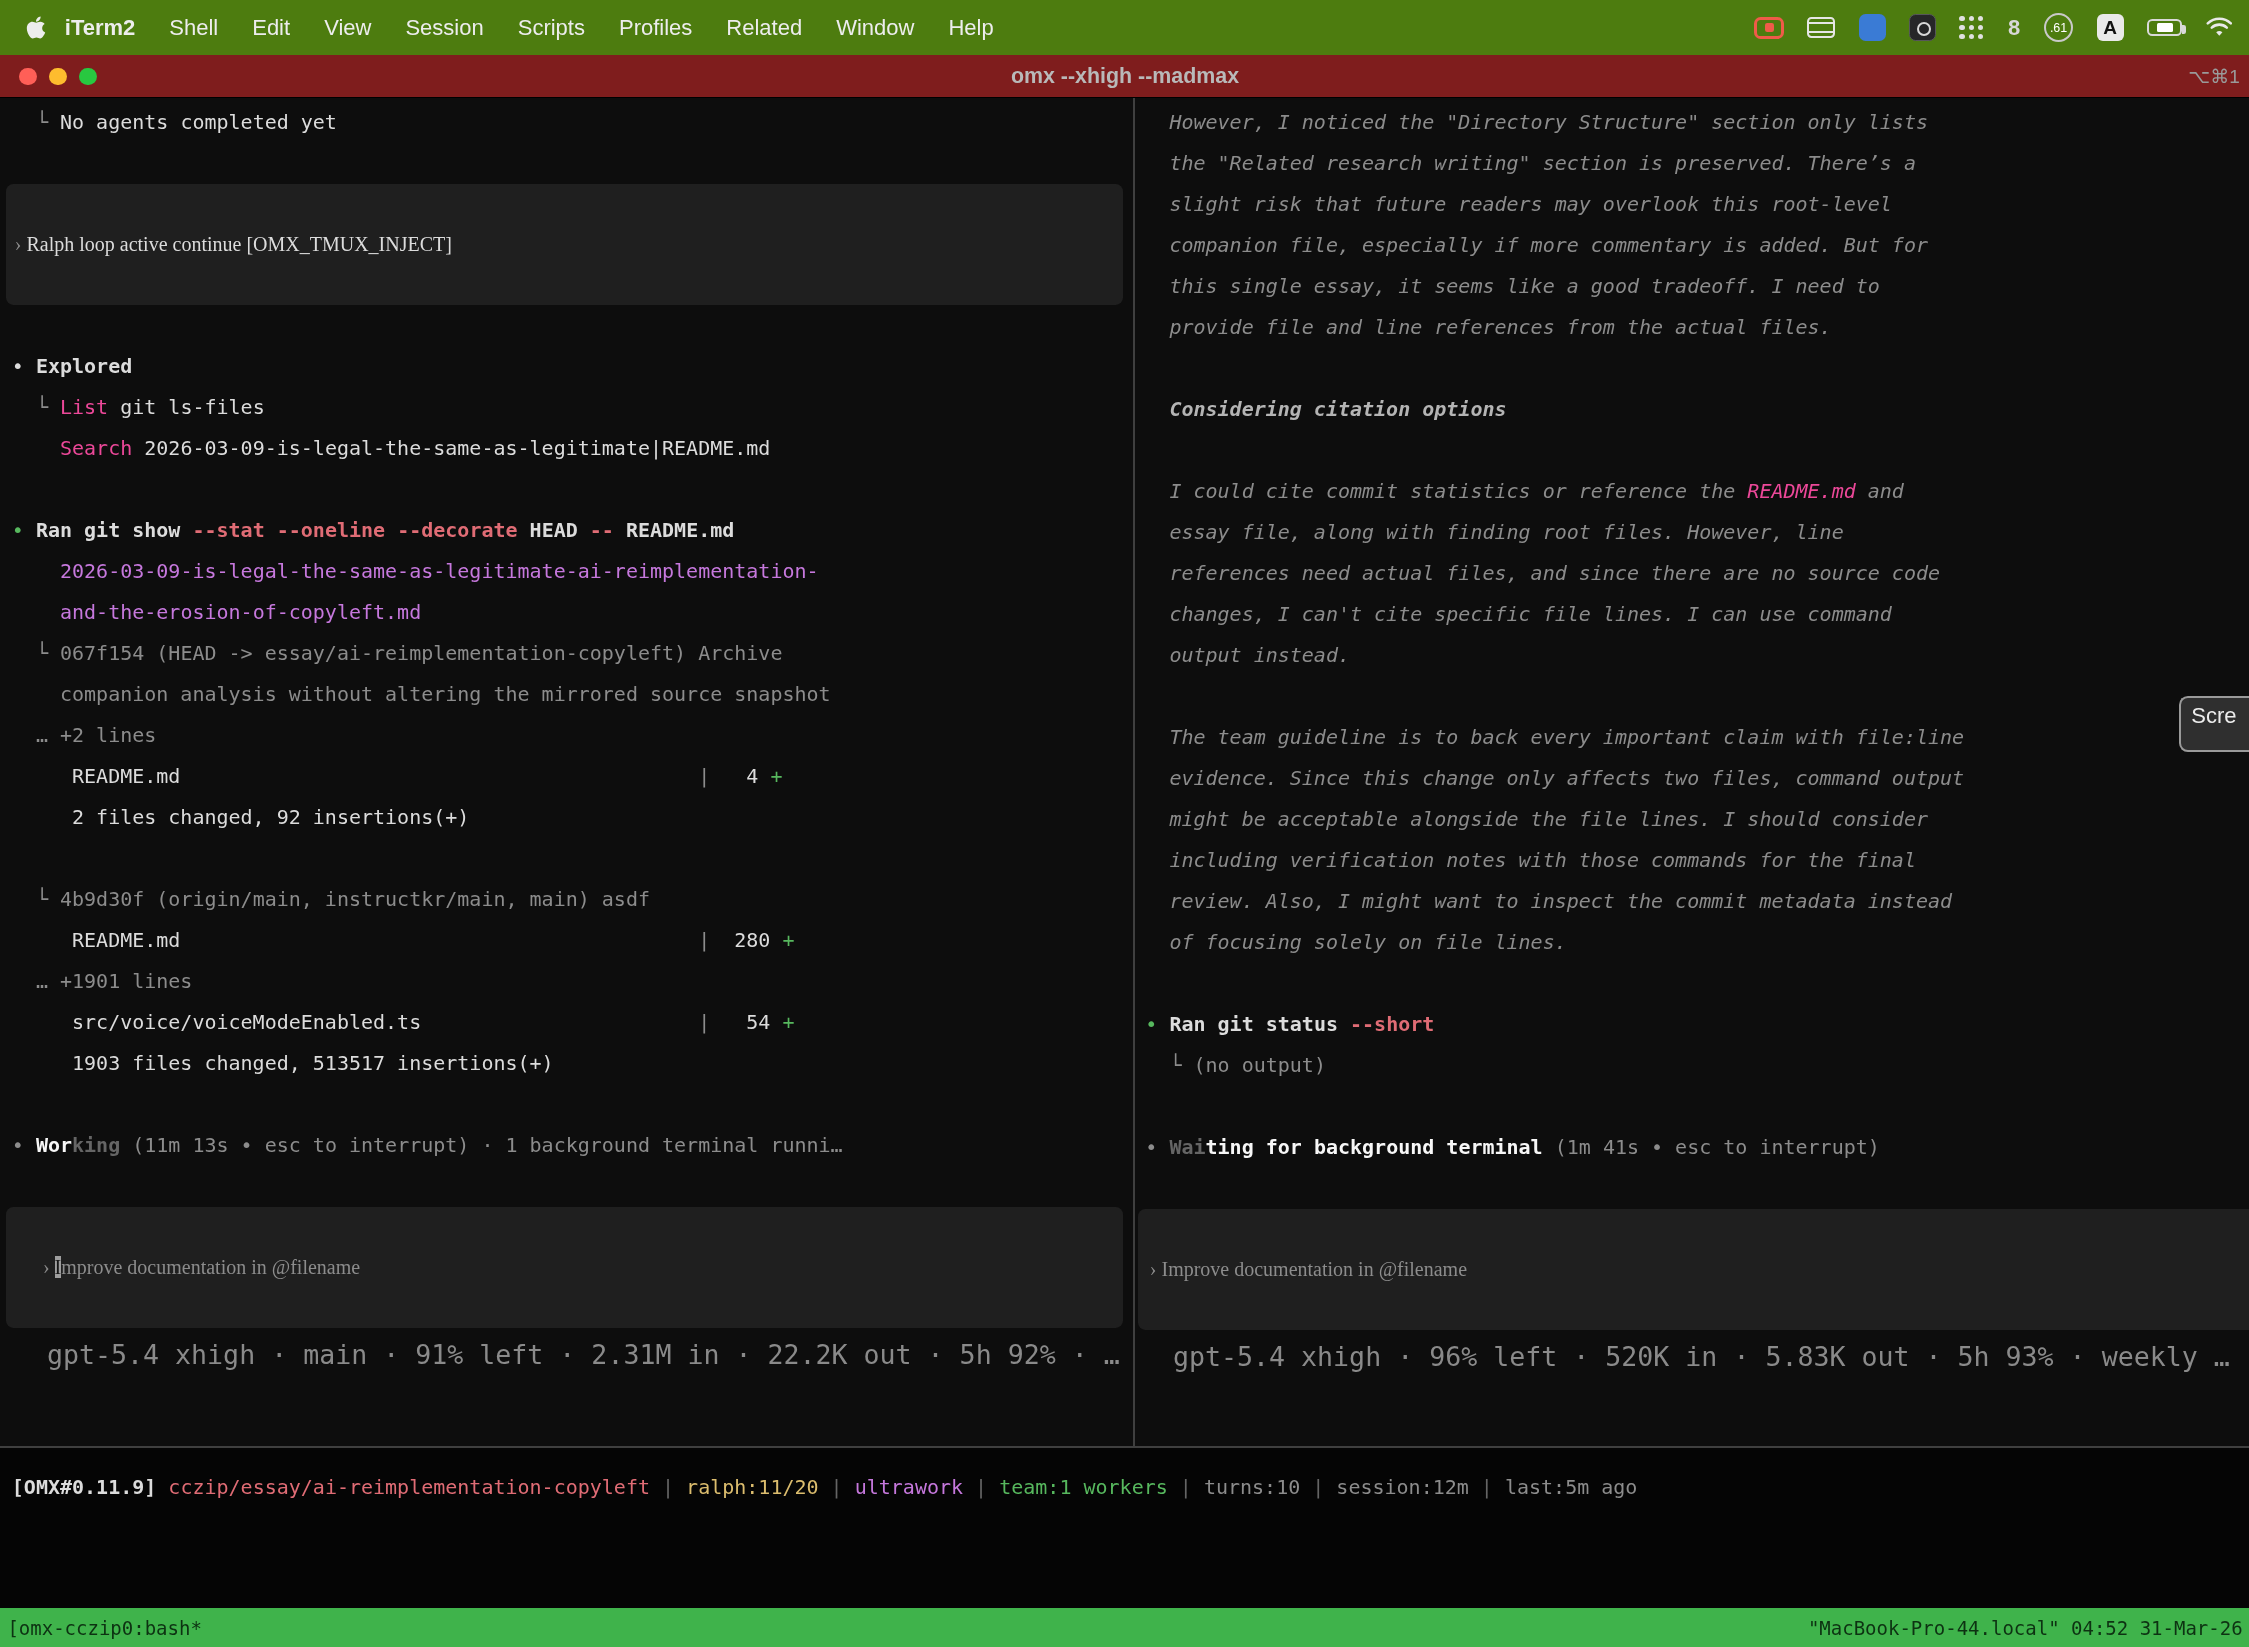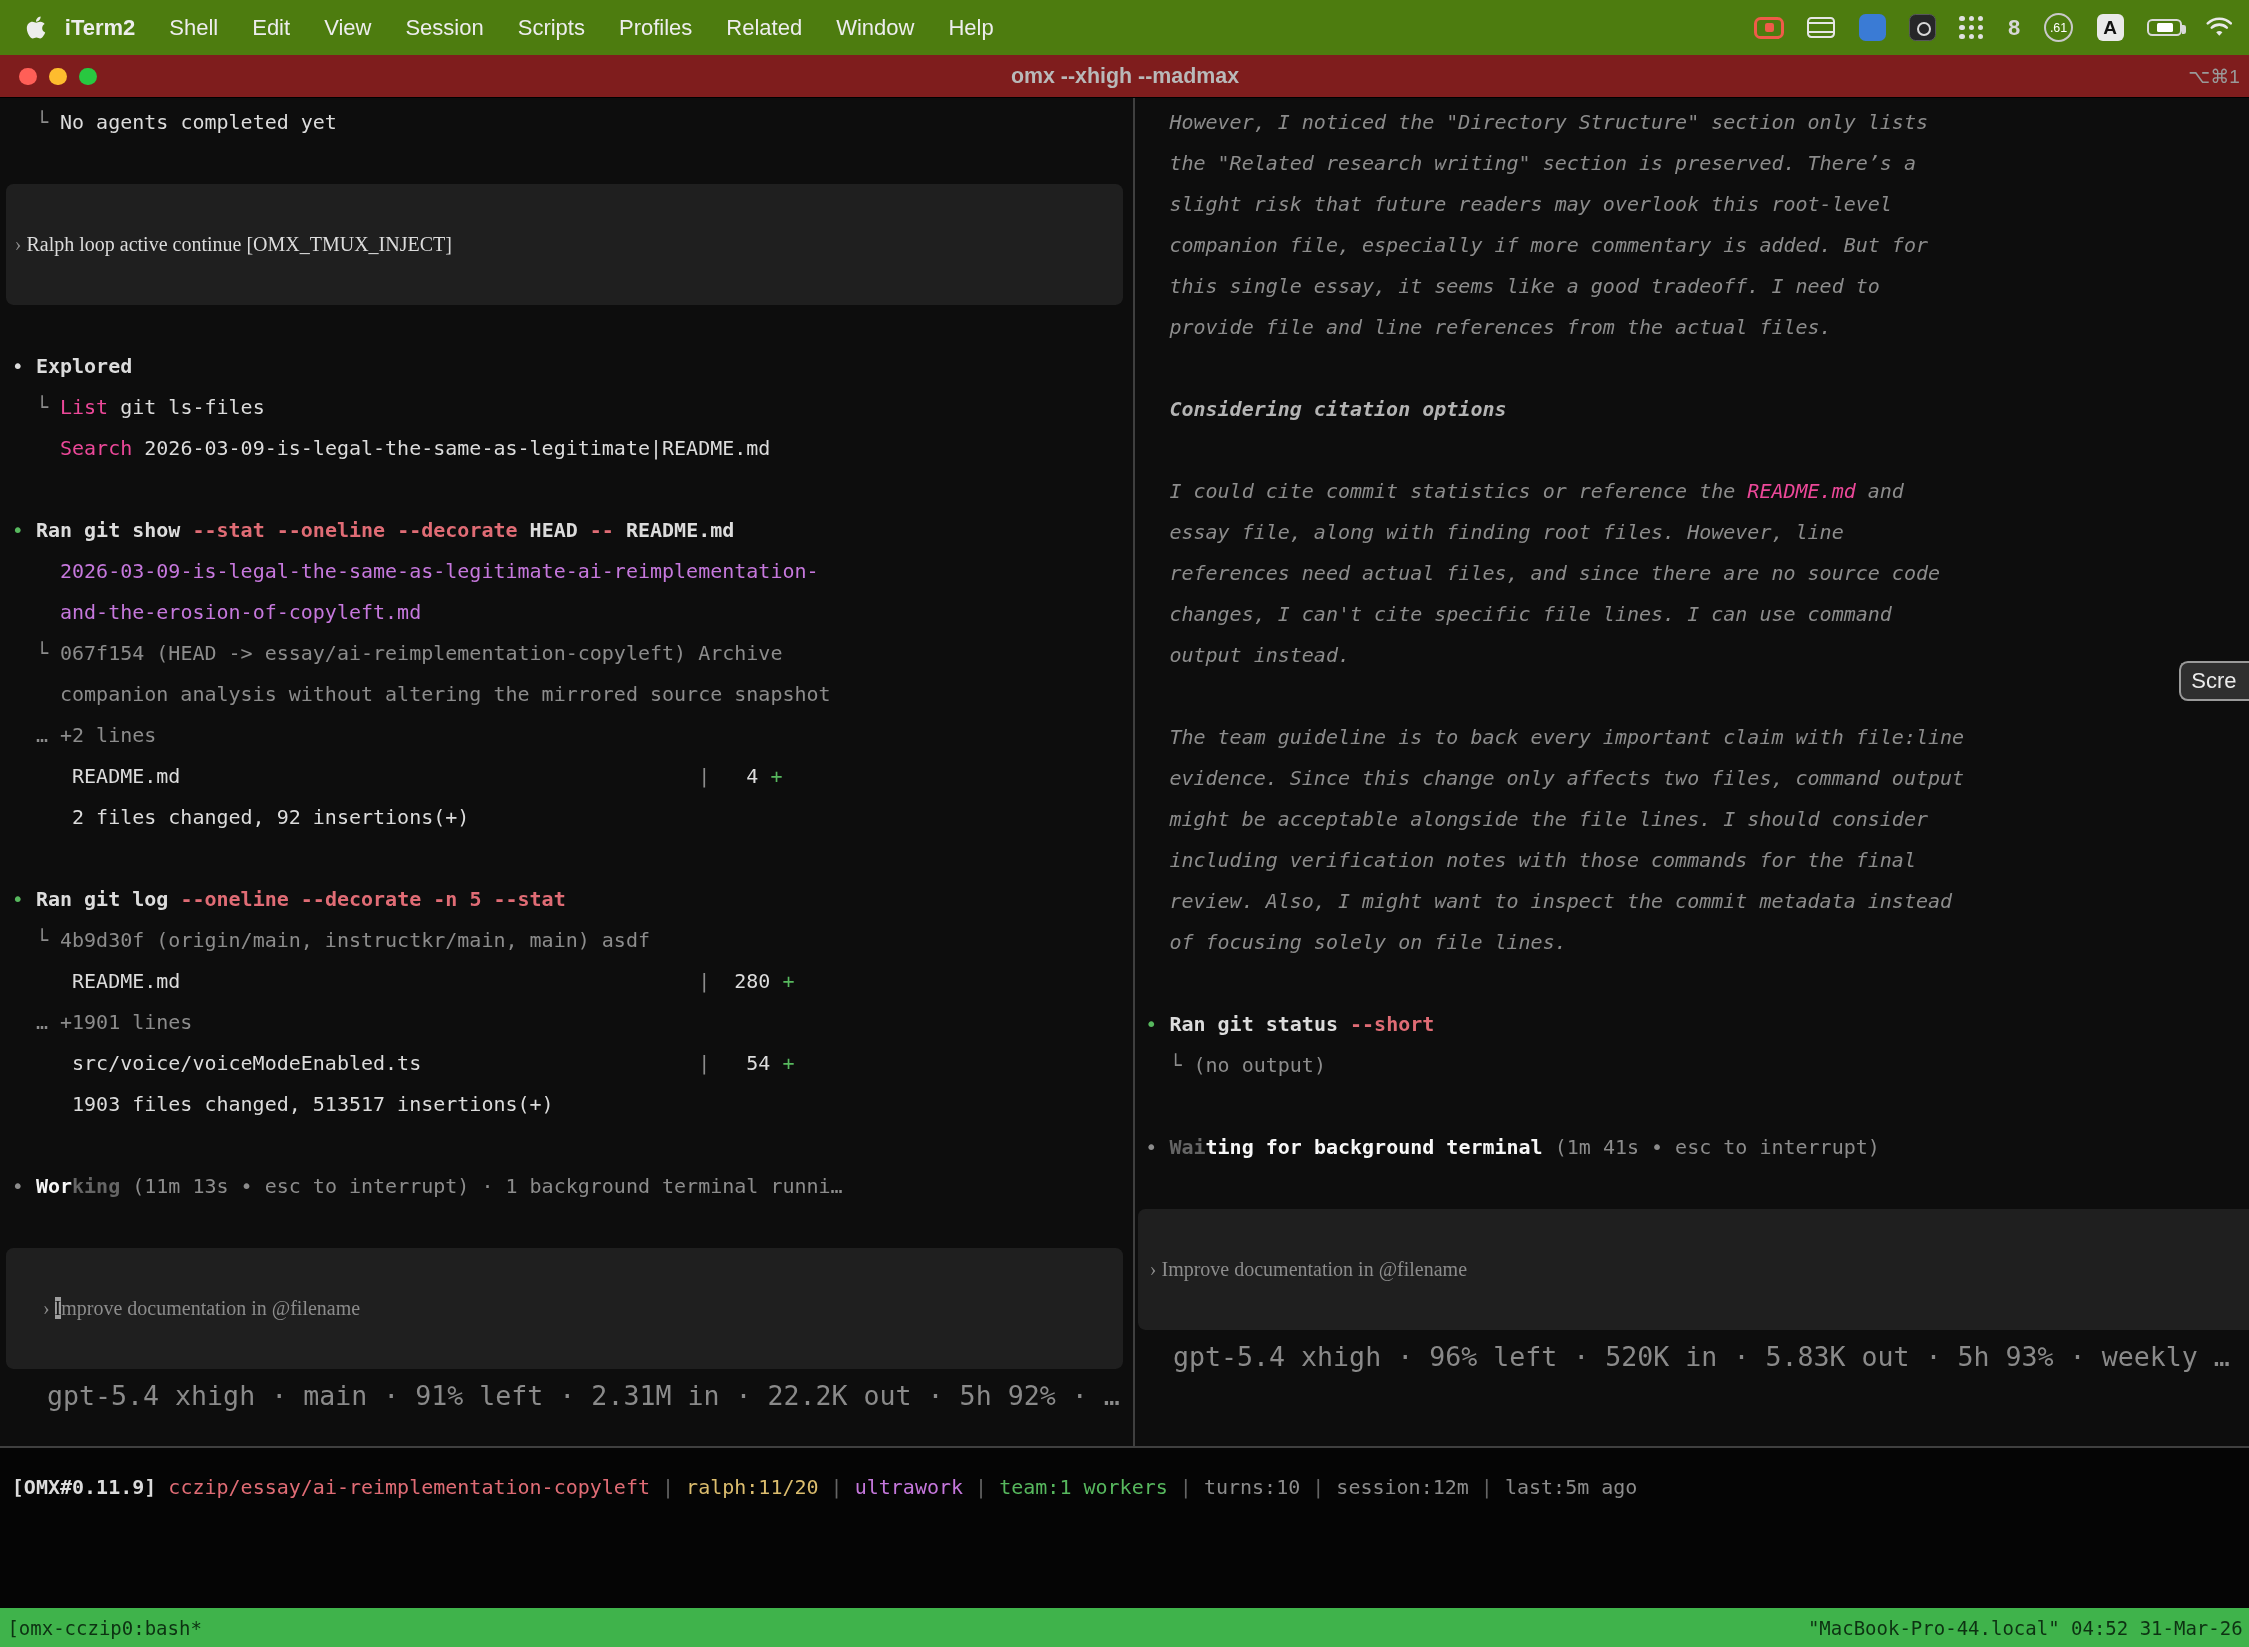--- a/index.html
+++ b/index.html
@@ -75,21 +75,21 @@
   .rule { flex:0 0 2.2px; background:#3f3f3f; }
   .omx-bar { flex:1; background:#050505; padding:19px 0 0 11.8px; overflow:hidden; }
   .omx-bar .t-line { padding-left:0; }
   .tmux-bar {
     flex:0 0 40px; background:#3fb34b; color:#0d3212; display:flex;
     align-items:center; font-size:19px; white-space:pre; padding:0 7.4px; overflow:hidden;
   }
   .tmux-right { margin-left:auto; }
   
   .overlay {
-    position:absolute; top:661px; right:0; width:71px; height:40px; z-index:5;
+    position:absolute; top:696px; right:0; width:71px; height:56px; z-index:5;
     background:#2f2f2f; border:2.2px solid #9a9a9a; border-right:none;
     border-radius:8.9px 0 0 8.9px; color:#ececec; overflow:hidden;
     font-family:"Liberation Sans",sans-serif; font-size:22px; line-height:35px; padding-left:10.3px;
   }
 </style>
 </head>
 <body>
 
 <div class="menubar">
   <div class="menu-left">
@@ -162,21 +162,20 @@
       <div class="t-line"></div>
       <div class="t-line"><span class="s-green">• </span><span class="s-fg s-b">Ran </span><span class="s-fg s-b">git show </span><span class="s-red s-b">--stat --oneline --decorate</span><span class="s-fg s-b"> HEAD </span><span class="s-red s-b">--</span><span class="s-fg s-b"> README.md</span></div>
       <div class="t-line"><span class="s-fg">    </span><span class="s-pink">2026-03-09-is-legal-the-same-as-legitimate-ai-reimplementation-</span></div>
       <div class="t-line"><span class="s-fg">    </span><span class="s-pink">and-the-erosion-of-copyleft.md</span></div>
       <div class="t-line"><span class="s-dim">  └ </span><span class="s-dim">067f154 (HEAD -&gt; essay/ai-reimplementation-copyleft) Archive</span></div>
       <div class="t-line"><span class="s-dim">    companion analysis without altering the mirrored source snapshot</span></div>
       <div class="t-line"><span class="s-dim">  … +2 lines</span></div>
       <div class="t-line"><span class="s-fg">     README.md</span><span class="s-dim">                                           |</span><span class="s-fg">   4 </span><span class="s-green">+</span></div>
       <div class="t-line"><span class="s-fg">     2 files changed, 92 insertions(+)</span></div>
       <div class="t-line"></div>
-      <div class="t-line"><span class="s-green">• </span><span class="s-fg s-b">Ran </span><span class="s-fg s-b">git log </span><span class="s-red s-b">--oneline --decorate -n 5 --stat</span></div>
       <div class="t-line"><span class="s-dim">  └ </span><span class="s-dim">4b9d30f (origin/main, instructkr/main, main) asdf</span></div>
       <div class="t-line"><span class="s-fg">     README.md</span><span class="s-dim">                                           |</span><span class="s-fg">  280 </span><span class="s-green">+</span></div>
       <div class="t-line"><span class="s-dim">  … +1901 lines</span></div>
       <div class="t-line"><span class="s-fg">     src/voice/voiceModeEnabled.ts</span><span class="s-dim">                       |</span><span class="s-fg">   54 </span><span class="s-green">+</span></div>
       <div class="t-line"><span class="s-fg">     1903 files changed, 513517 insertions(+)</span></div>
       <div class="t-line"></div>
       <div class="t-line"><span class="s-dim">• </span><span class="s-bright s-b">Wor</span><span class="s-dim2 s-b">king</span><span class="s-dim"> (11m 13s • esc to interrupt) · 1 background terminal runni…</span></div>
       <div class="t-line"></div>
       <div class="t-box input">
         <div class="t-line"><span class="s-dim">› </span><span class="s-cursor">I</span><span class="s-dim">mprove documentation in @filename</span></div>

